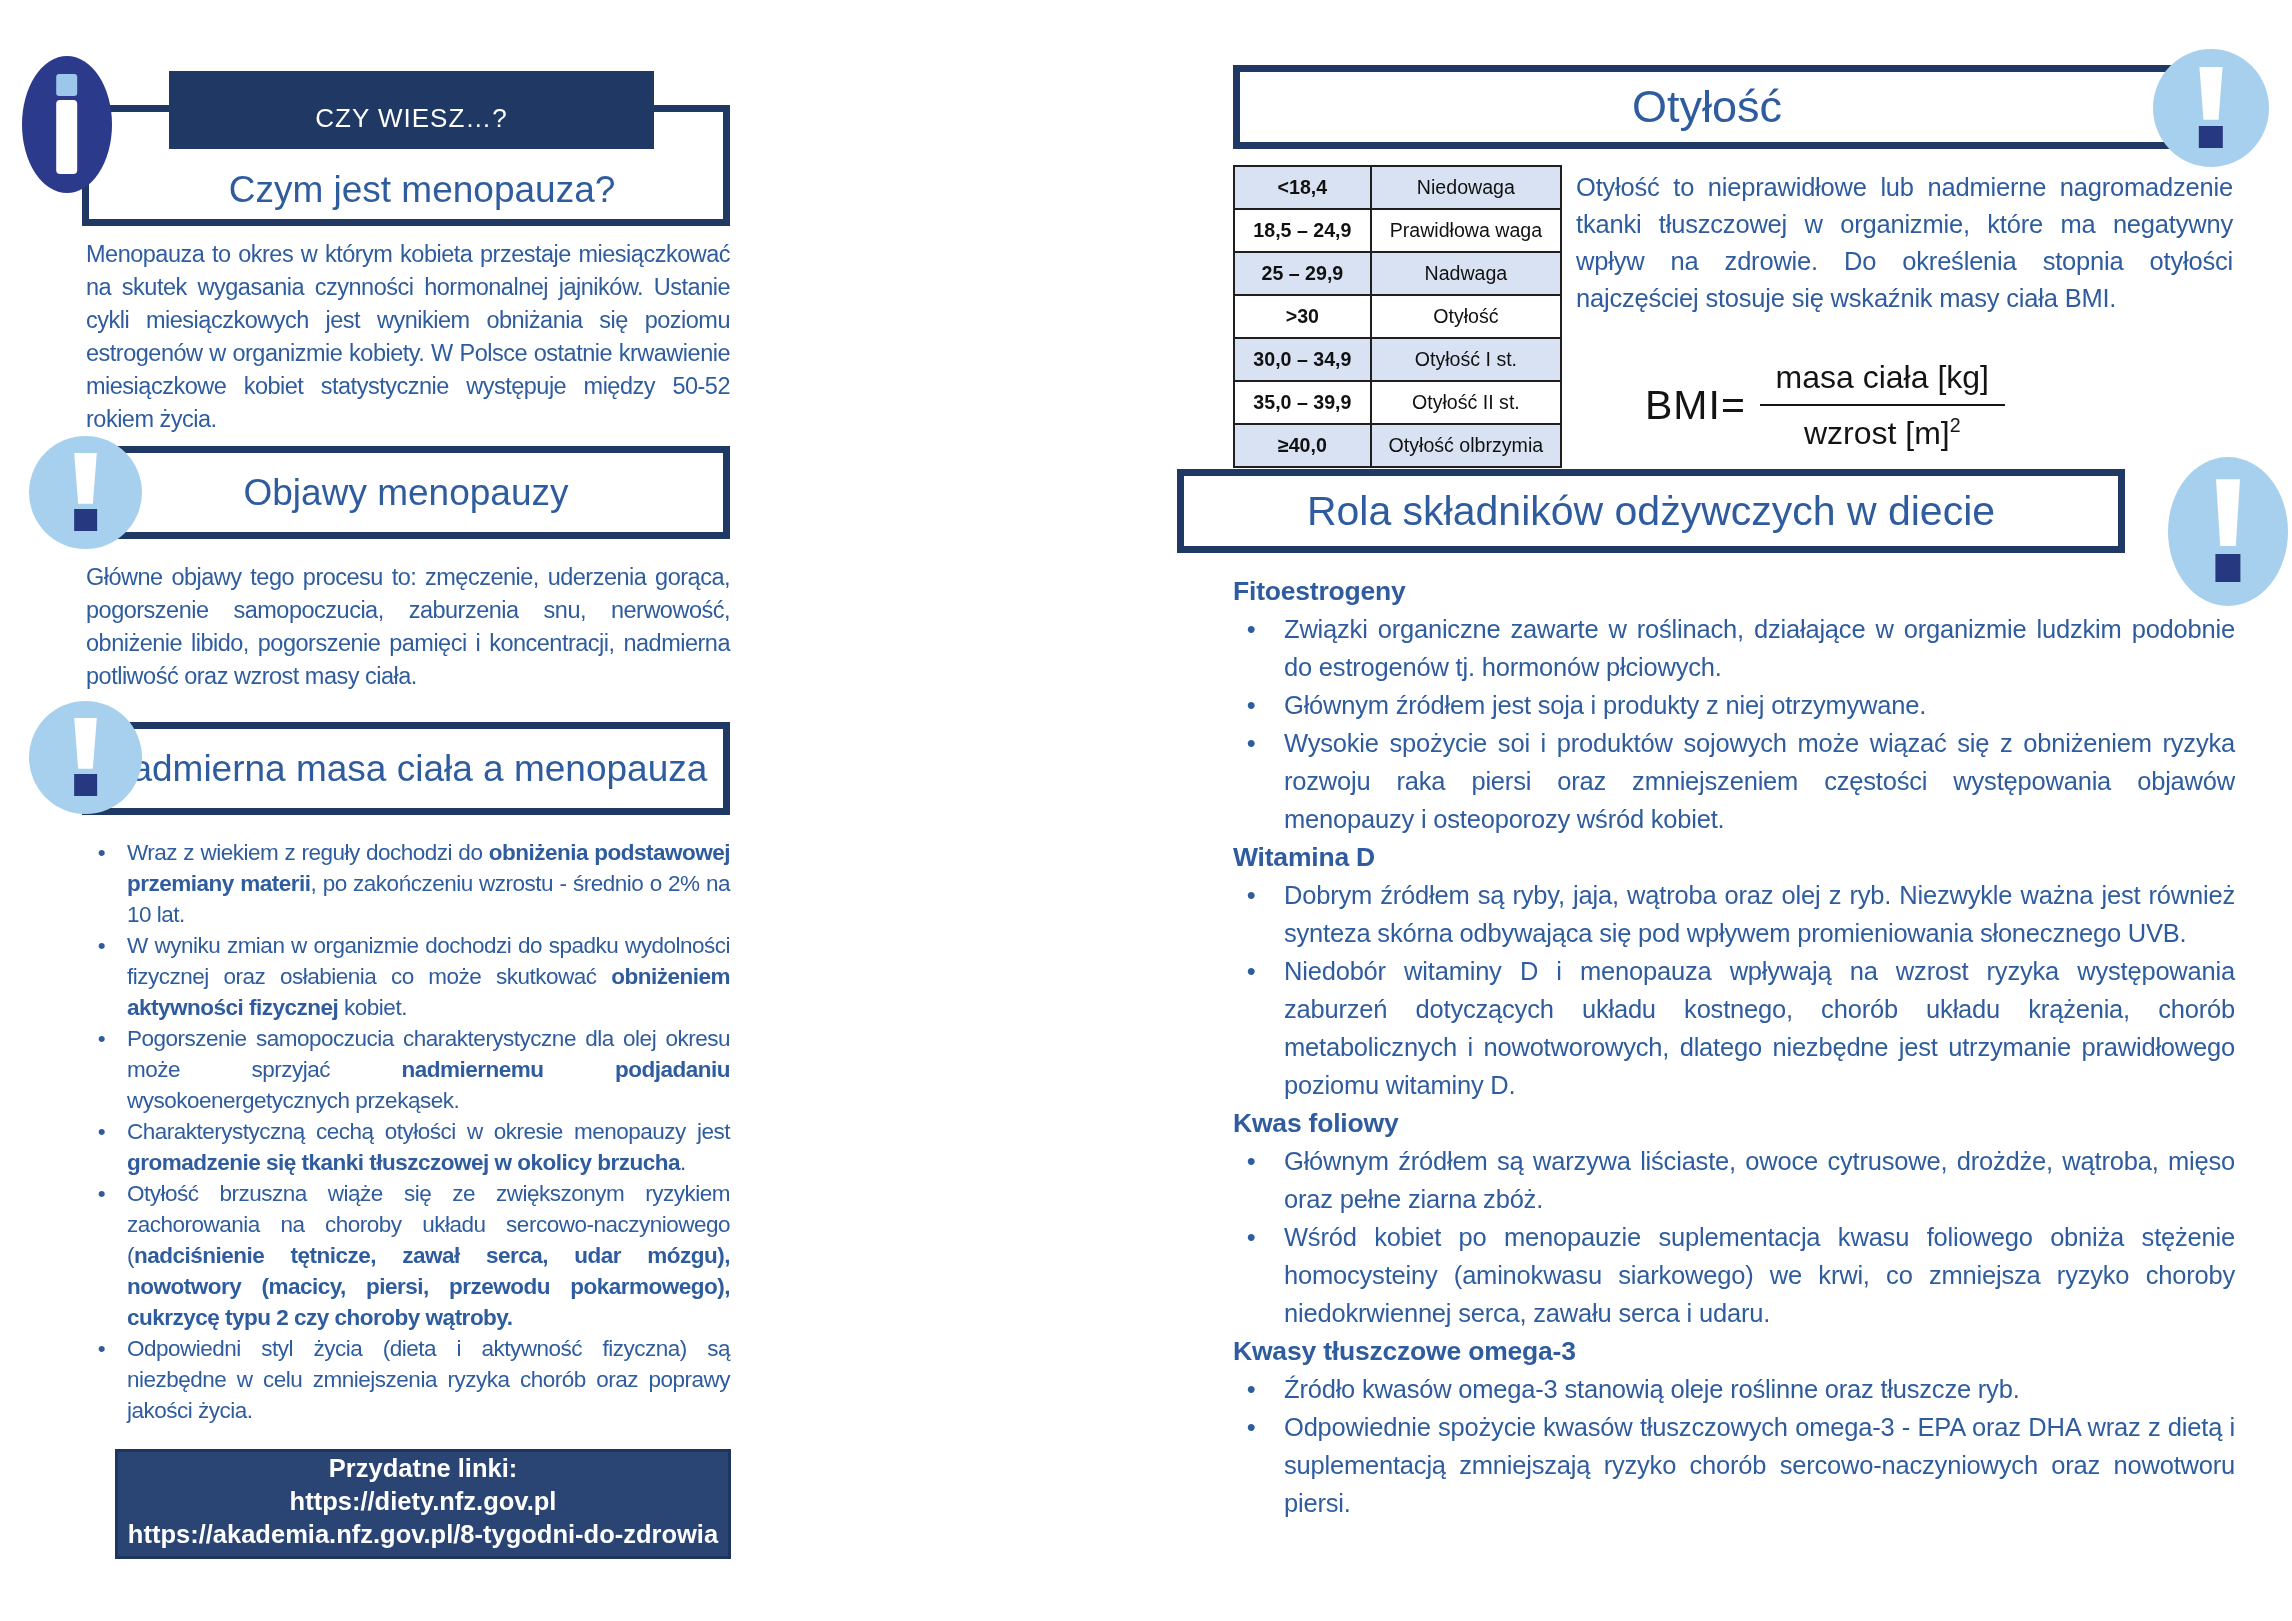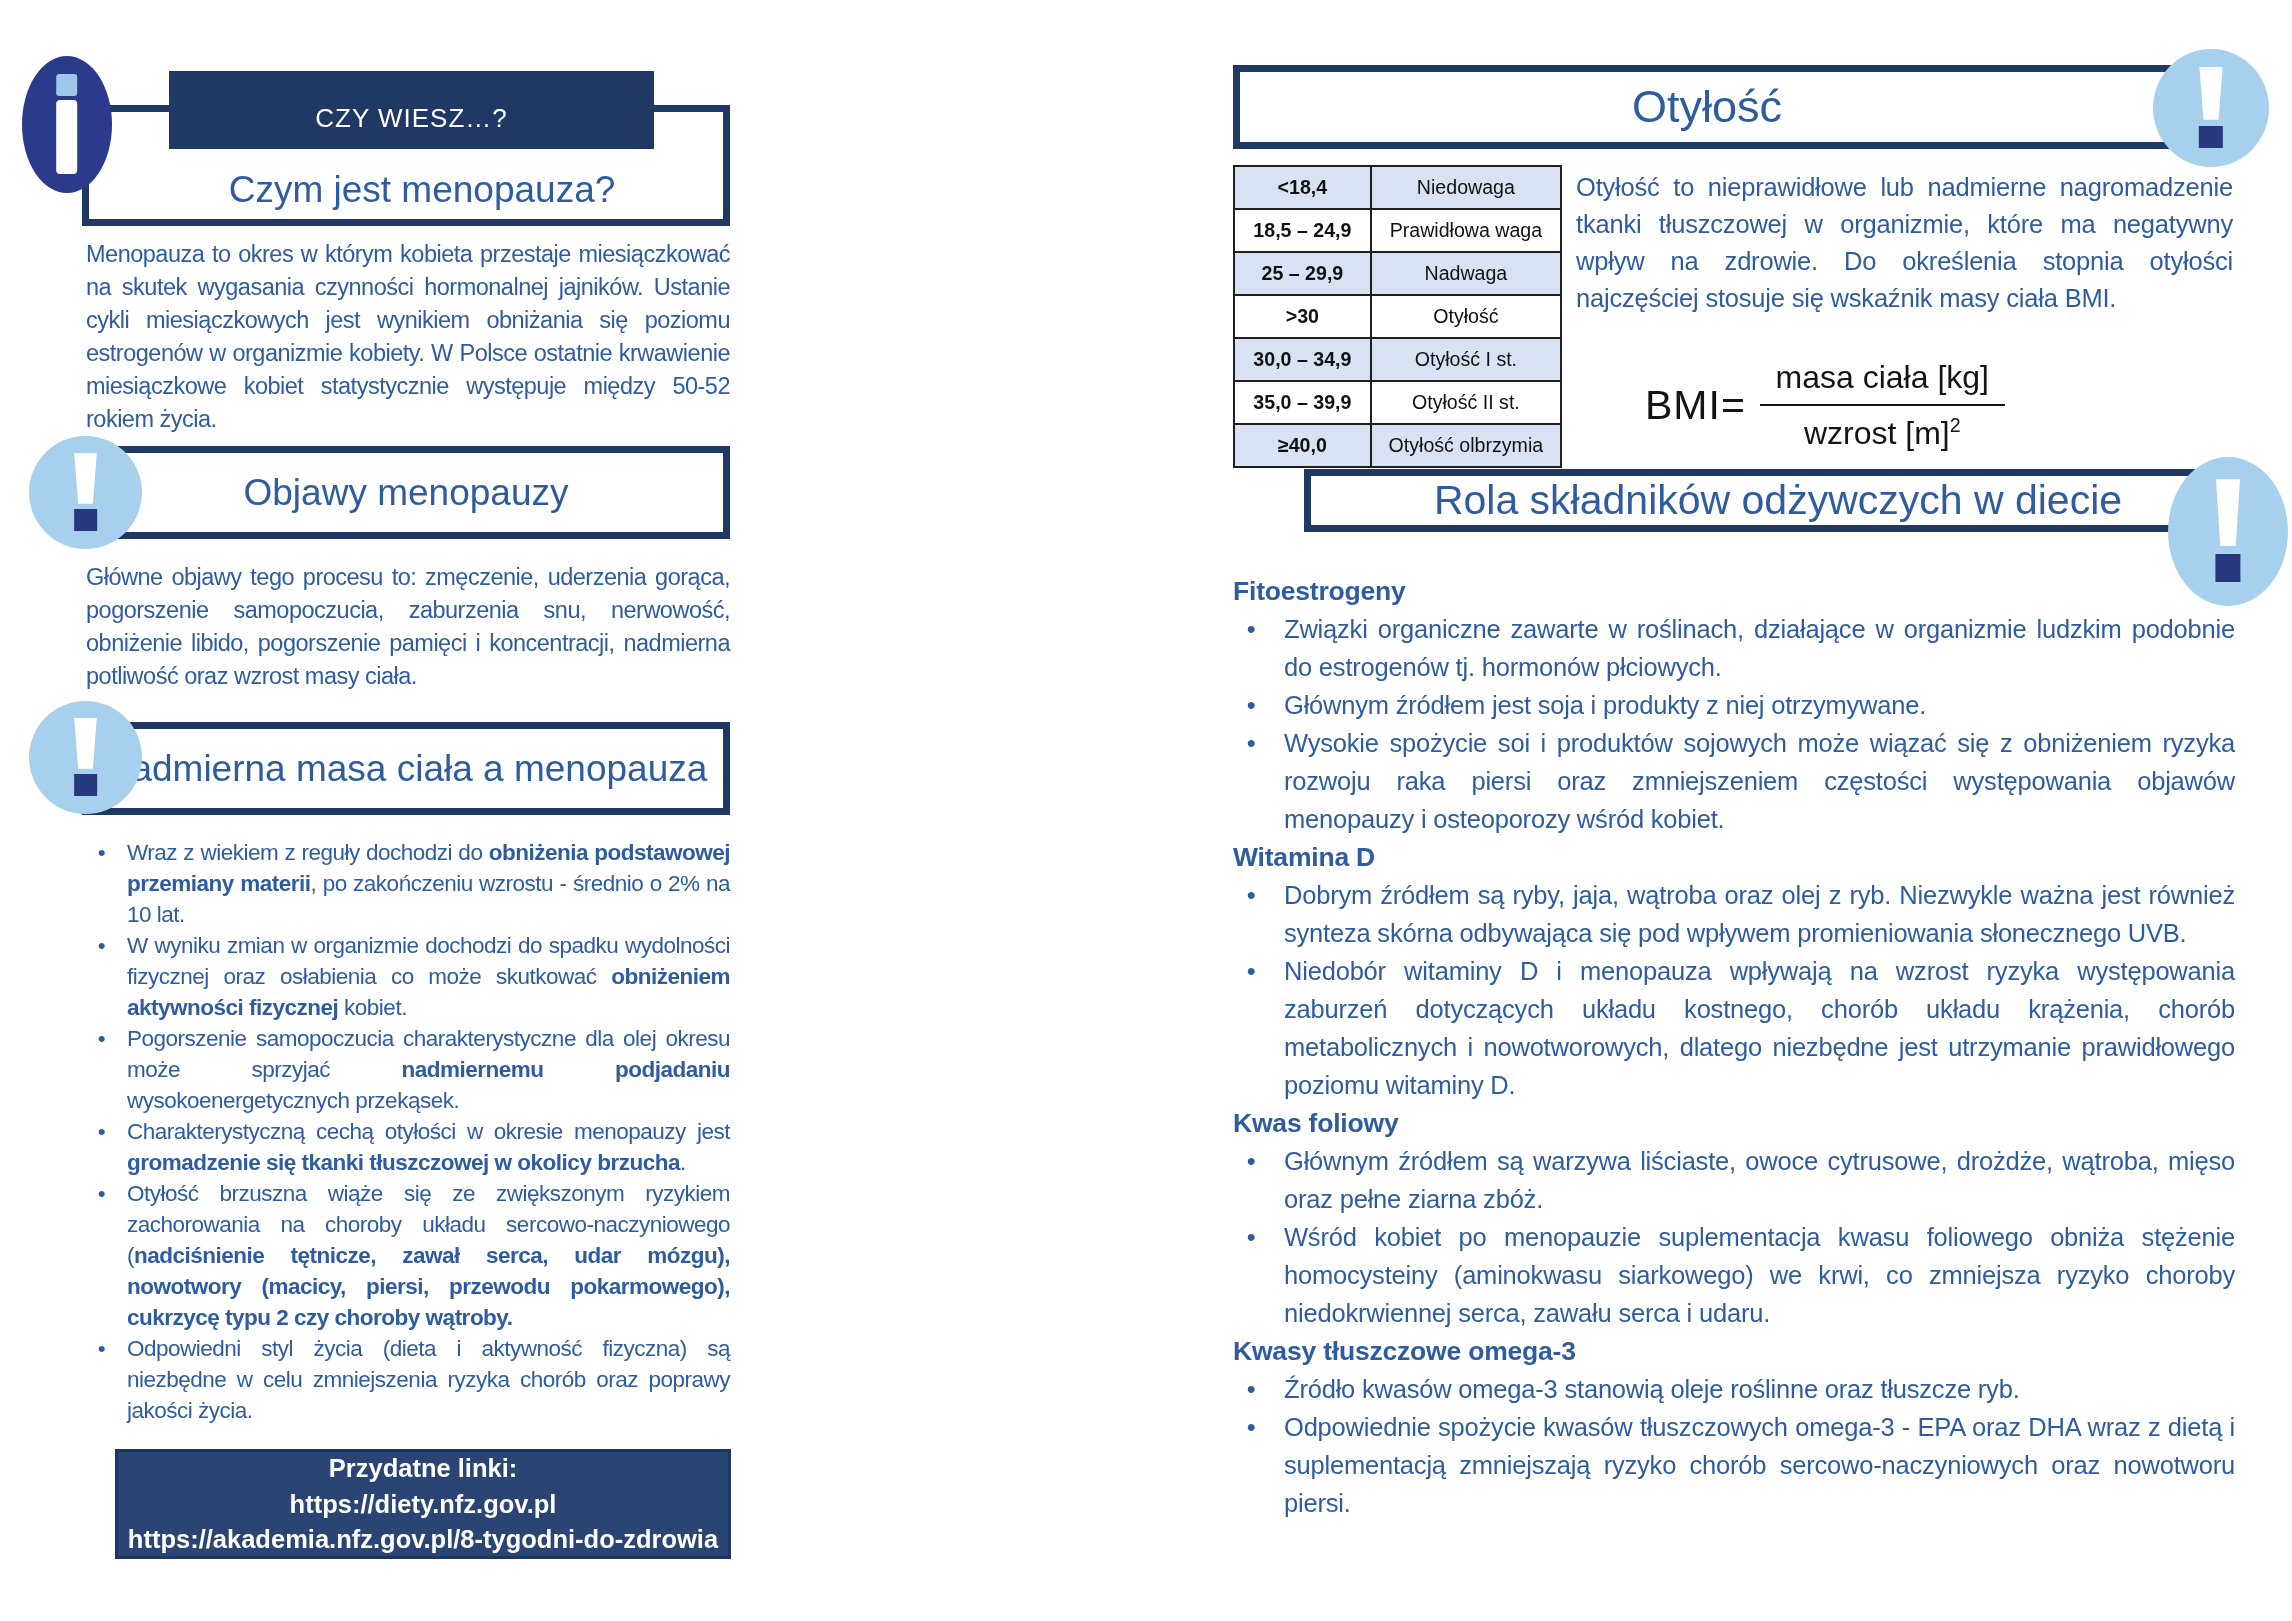--- a/index.html
+++ b/index.html
@@ -11,21 +11,21 @@
         display:flex;align-items:center;justify-content:center;z-index:1;}
   .hbox .htitle{color:#2e5c9e;font-weight:400;white-space:nowrap;}
   .box-what{left:82px;top:105px;width:648px;height:121px;align-items:flex-end;padding-bottom:7.8px;}
   .box-what .htitle{font-size:37px;margin-left:32px;}
   .box-symptoms{left:82px;top:446px;width:648px;height:93px;}
   .box-symptoms .htitle{font-size:37px;}
   .box-weight{left:82px;top:722px;width:648px;height:93px;}
   .box-weight .htitle{font-size:37px;}
   .box-obesity{left:1233px;top:65px;width:948px;height:84px;}
   .box-obesity .htitle{font-size:45px;}
-  .box-nutrients{left:1304px;top:469px;width:948px;height:63px;}
+  .box-nutrients{left:1177px;top:469px;width:948px;height:84px;}
   .box-nutrients .htitle{font-size:41px;}
 
   .banner{position:absolute;left:169px;top:71px;width:485px;height:78px;background:#1f3864;
           display:flex;align-items:center;justify-content:center;z-index:2;}
   .banner span{color:#ffffff;font-size:26px;letter-spacing:1px;margin-top:16px;}
 
   .connector{position:absolute;left:104px;top:105px;width:71px;height:8.8px;background:#1f3864;z-index:0;}
 
   
   .info-icon{position:absolute;left:21.6px;top:56px;width:90px;height:137px;background:#2c3a8c;
@@ -60,21 +60,21 @@
   b{font-weight:700;}
 
   .nutrients{position:absolute;left:1233px;top:572px;width:1002px;color:#2e5c9e;
              font-size:25.5px;line-height:38px;letter-spacing:-0.2px;}
   .group-heading{font-weight:700;font-size:26.5px;line-height:38px;color:#2e5c9e;}
   .nutrients .bullet::before{width:51px;padding-left:13.7px;}
 
   
   .links-box{position:absolute;left:115px;top:1449px;width:616px;height:110px;box-sizing:border-box;
              background:#2a4573;border:3.9px solid #1d355f;display:flex;flex-direction:column;
-             align-items:center;justify-content:space-between;z-index:1;}
+             align-items:center;justify-content:flex-start;z-index:1;}
   .links-box div{color:#ffffff;font-weight:700;font-size:25.5px;line-height:33px;white-space:nowrap;}
 
   
   .bmi-table{position:absolute;left:1233px;top:165px;width:329px;border-collapse:collapse;
              font-size:19.6px;color:#111111;}
   .bmi-table td{border:2px solid #1f1f1f;height:41px;text-align:center;vertical-align:middle;padding:0 5.9px;}
   .bmi-table td.range{width:123px;font-weight:700;margin-left:28px;}
   .bmi-table tr:nth-child(odd) td{background:#d9e2f3;}
 
   

